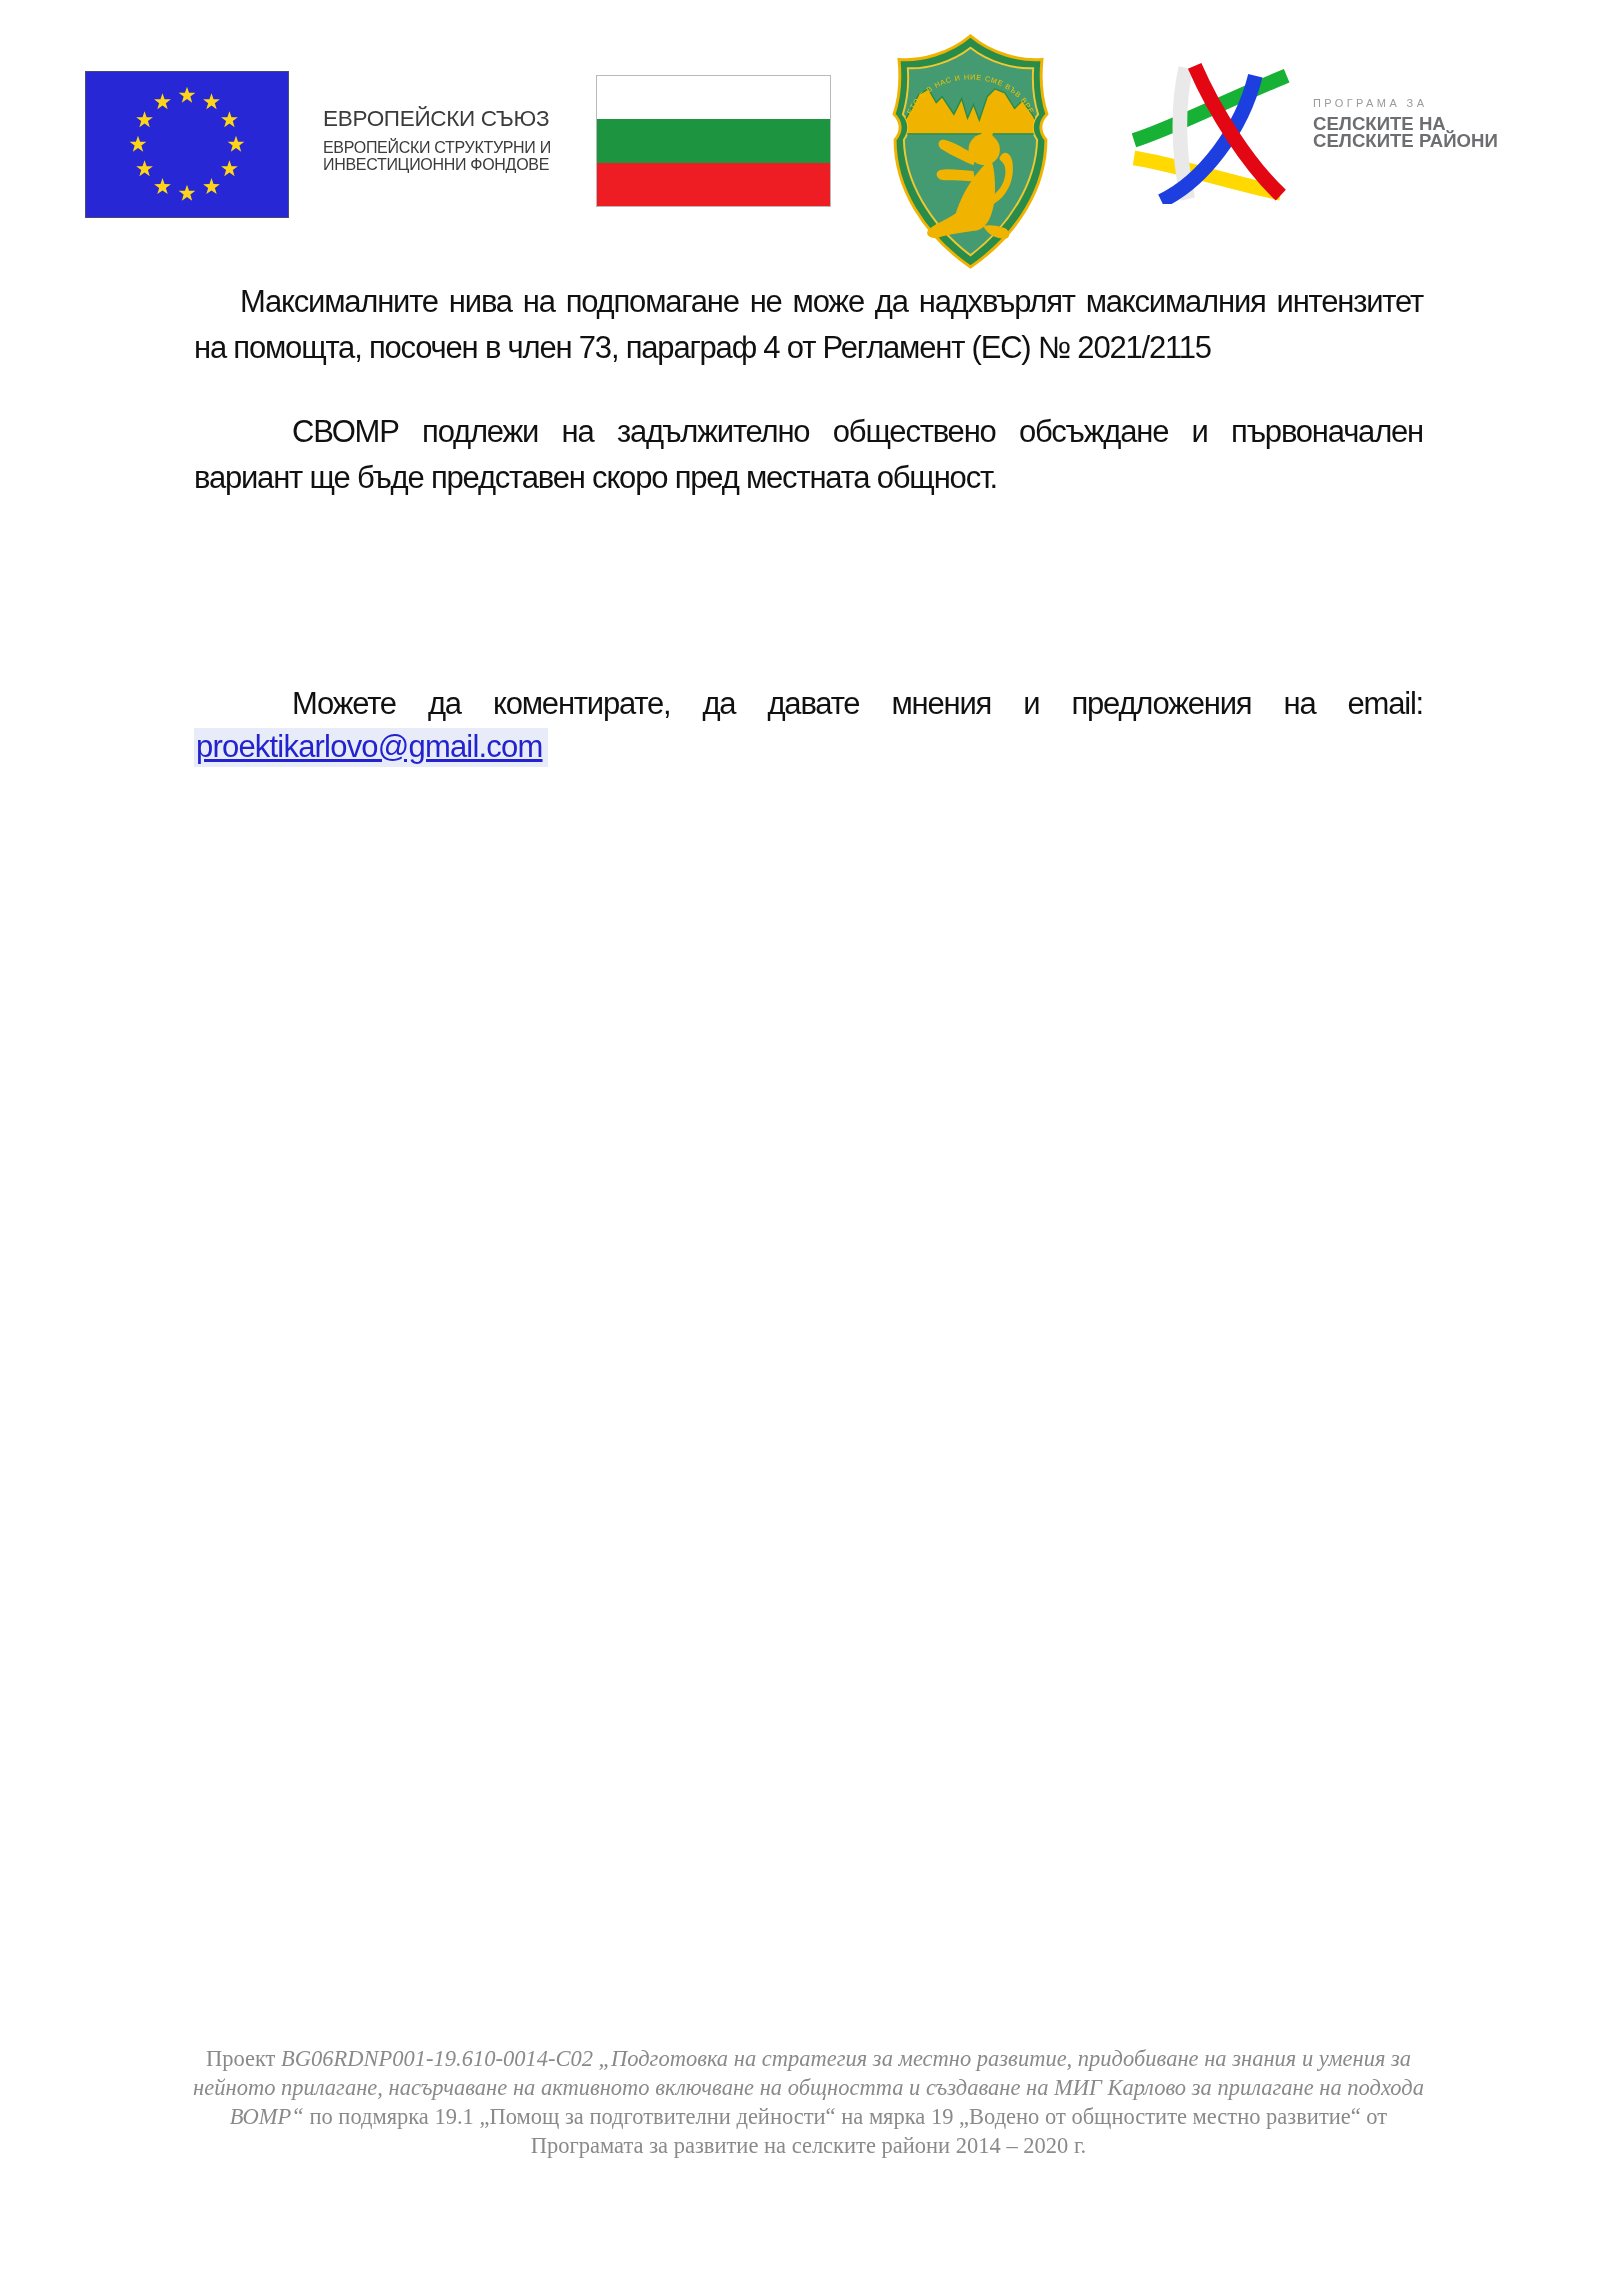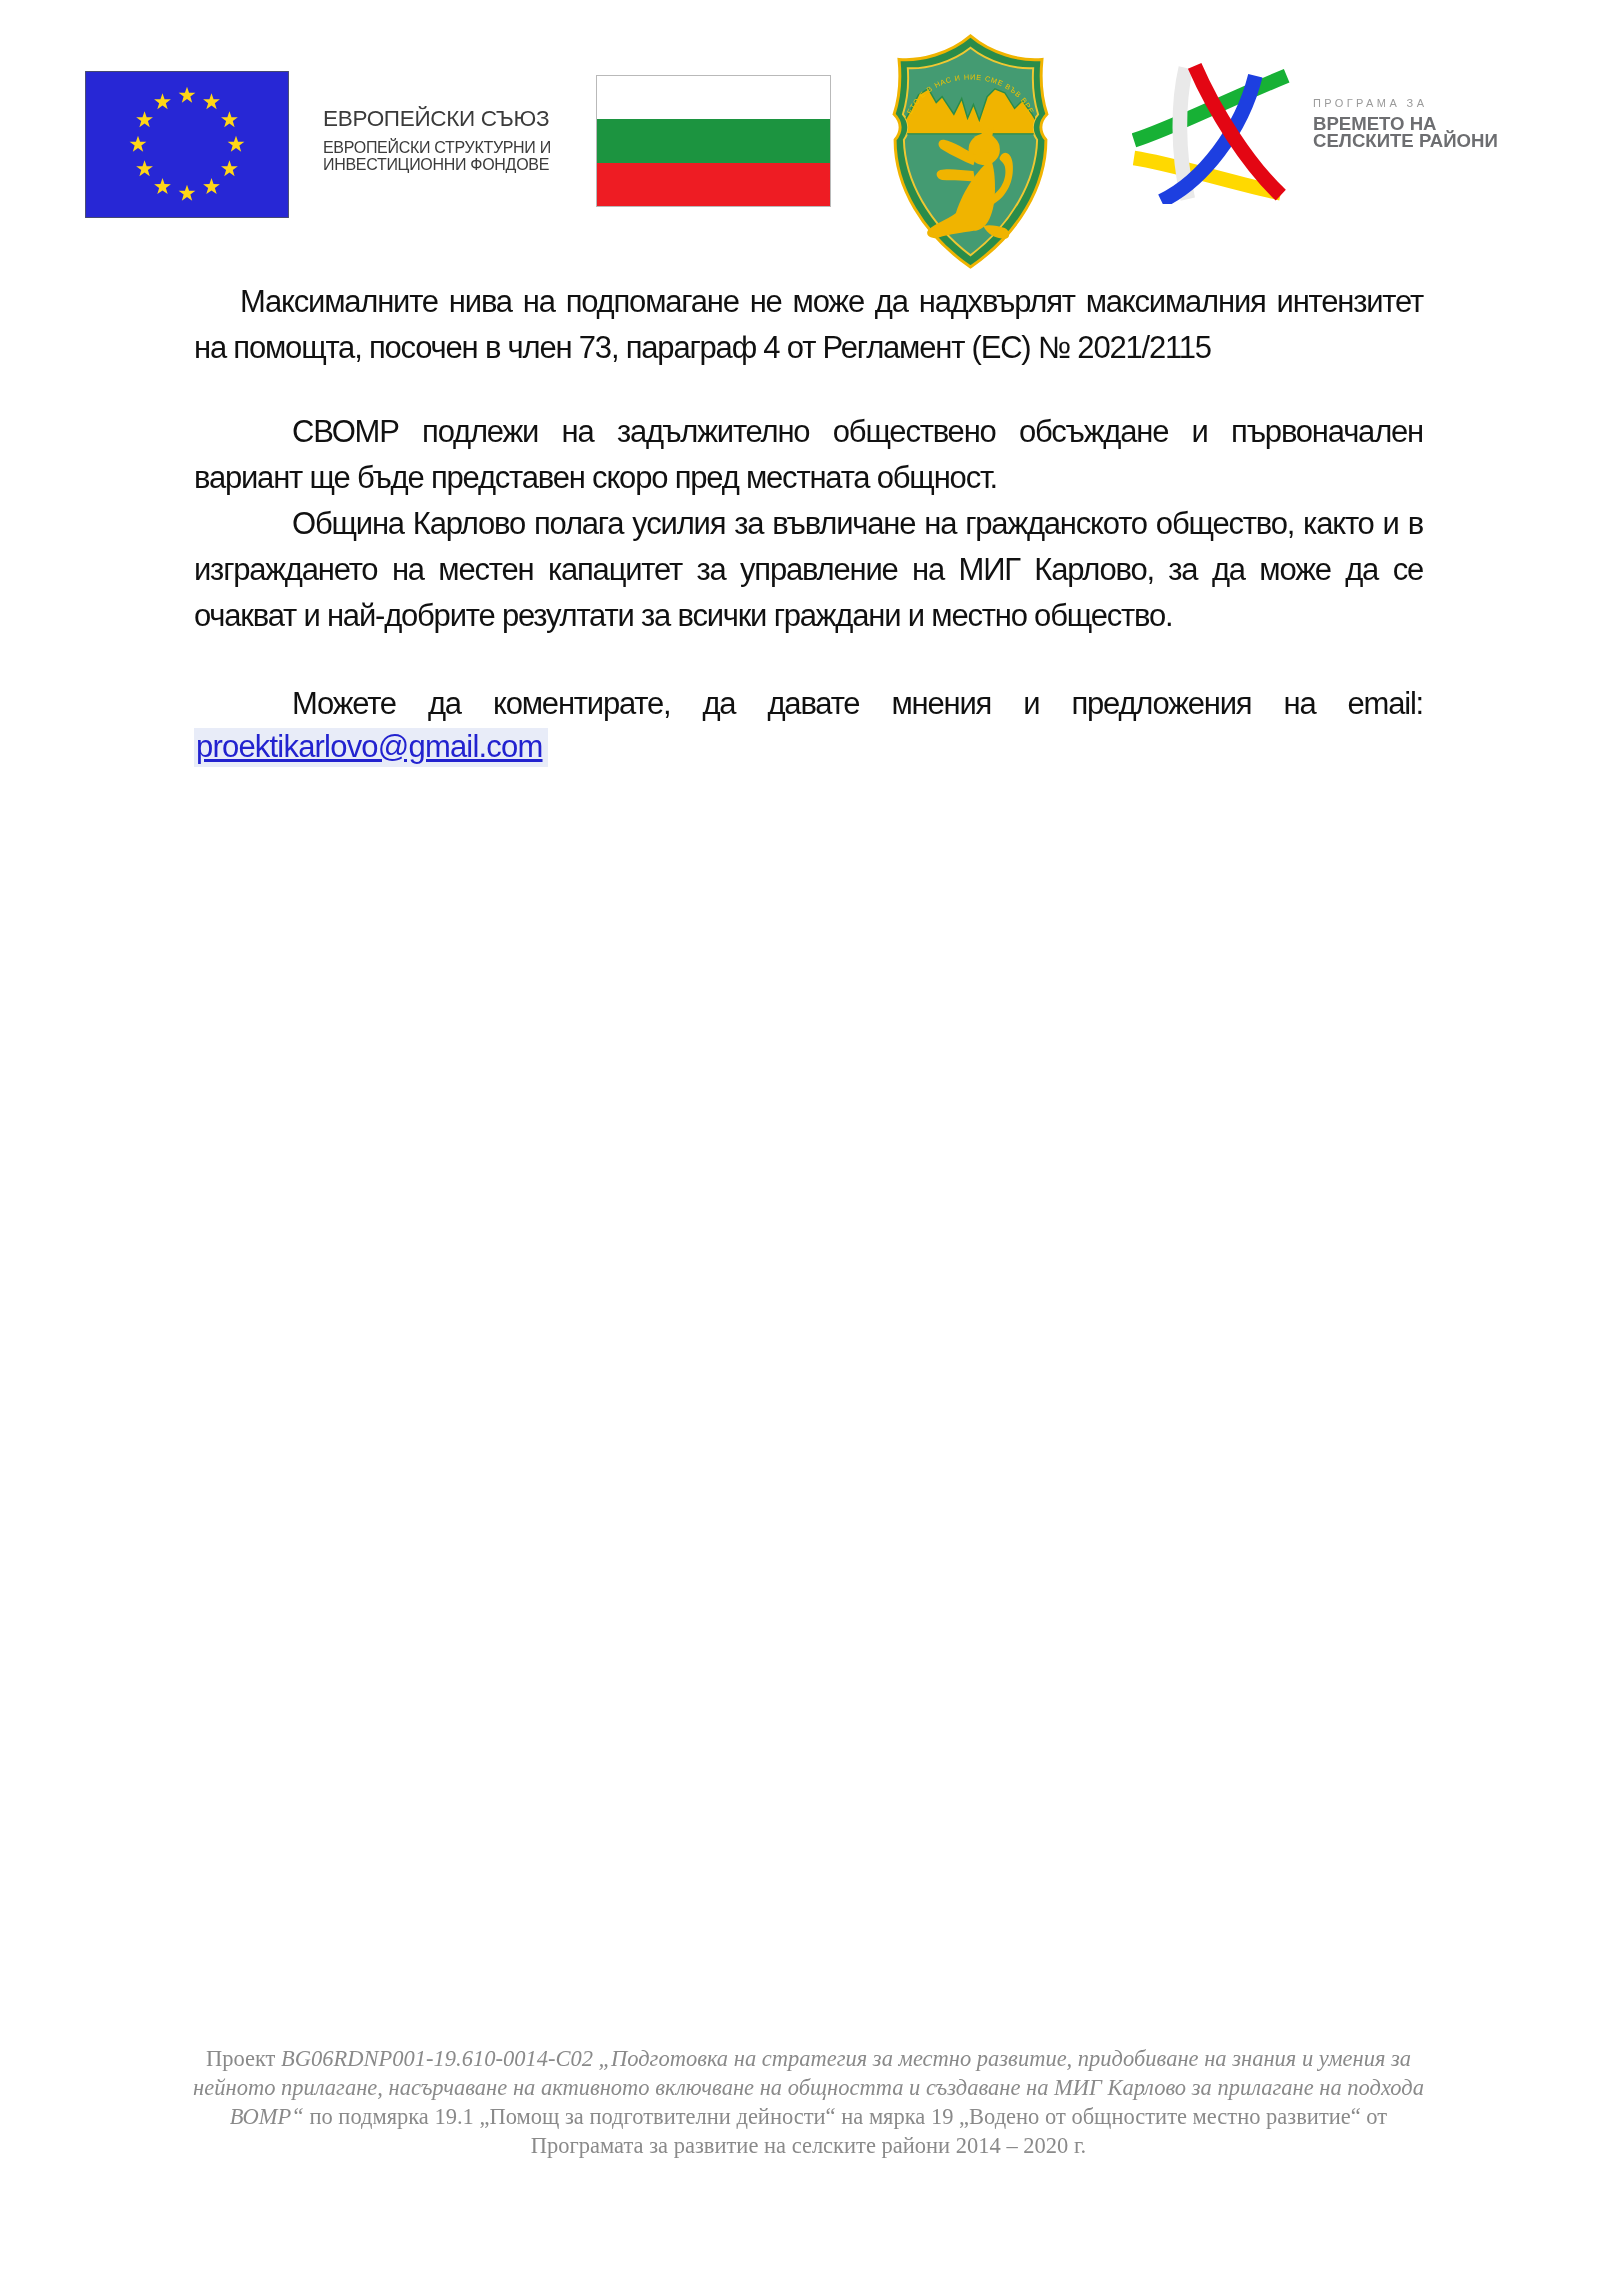--- a/index.html
+++ b/index.html
@@ -115,27 +115,26 @@
       <path d="M2,80 C40,68 90,42 158,14" stroke="#17b135" stroke-width="15" fill="none"></path>
       <path d="M2,98 C42,104 96,122 152,134" stroke="#ffd900" stroke-width="15" fill="none"></path>
       <path d="M55,6 C47,40 46,90 57,140" stroke="#e9e9e9" stroke-width="15" fill="none"></path>
       <path d="M30,142 C72,122 112,70 126,14" stroke="#1d3fe0" stroke-width="15" fill="none"></path>
       <path d="M64,4 C84,50 118,104 152,136" stroke="#e30613" stroke-width="15" fill="none"></path>
     </svg>
   </div>
 
   <div class="abs rdp-text">
     <div class="rdp-l1">ПРОГРАМА ЗА</div>
-    <div class="rdp-l2">ВРЕМЕТО НА</div>
+    <div class="rdp-l2">СЕЛСКИТЕ НА</div>
     <div class="rdp-l3">СЕЛСКИТЕ РАЙОНИ</div>
   </div>
 
   <div class="para p1">Максималните нива на подпомагане не може да надхвърлят максималния интензитет на помощта, посочен в член 73, параграф 4 от Регламент (ЕС) № 2021/2115</div>
   <div class="para p2">СВОМР подлежи на задължително обществено обсъждане и първоначален вариант ще бъде представен скоро пред местната общност.</div>
-  <div class="para p3">Община Карлово полага усилия за въвличане на гражданското общество, както и в изграждането на местен капацитет за управление на МИГ Карлово, за да може да се очакват и най-добрите резултати за всички граждани и местно общество.</div>
   <div class="para p4">Можете да коментирате, да давате мнения и предложения на email:</div>
 
   <div class="email-line">
     <a href="#" class="email-link">proektikarlovo@gmail.com</a>
   </div>
 
   <div class="footer">
     <span>Проект </span><span class="it">BG06RDNP001-19.610-0014-С02 „Подготовка на стратегия за местно развитие, придобиване на знания и умения за нейното прилагане, насърчаване на активното включване на общността и създаване на МИГ Карлово за прилагане на подхода ВОМР“</span><span> по подмярка 19.1 „Помощ за подготвителни дейности“ на мярка 19 „Водено от общностите местно развитие“ от Програмата за развитие на селските райони 2014 – 2020 г.</span>
   </div>
 

